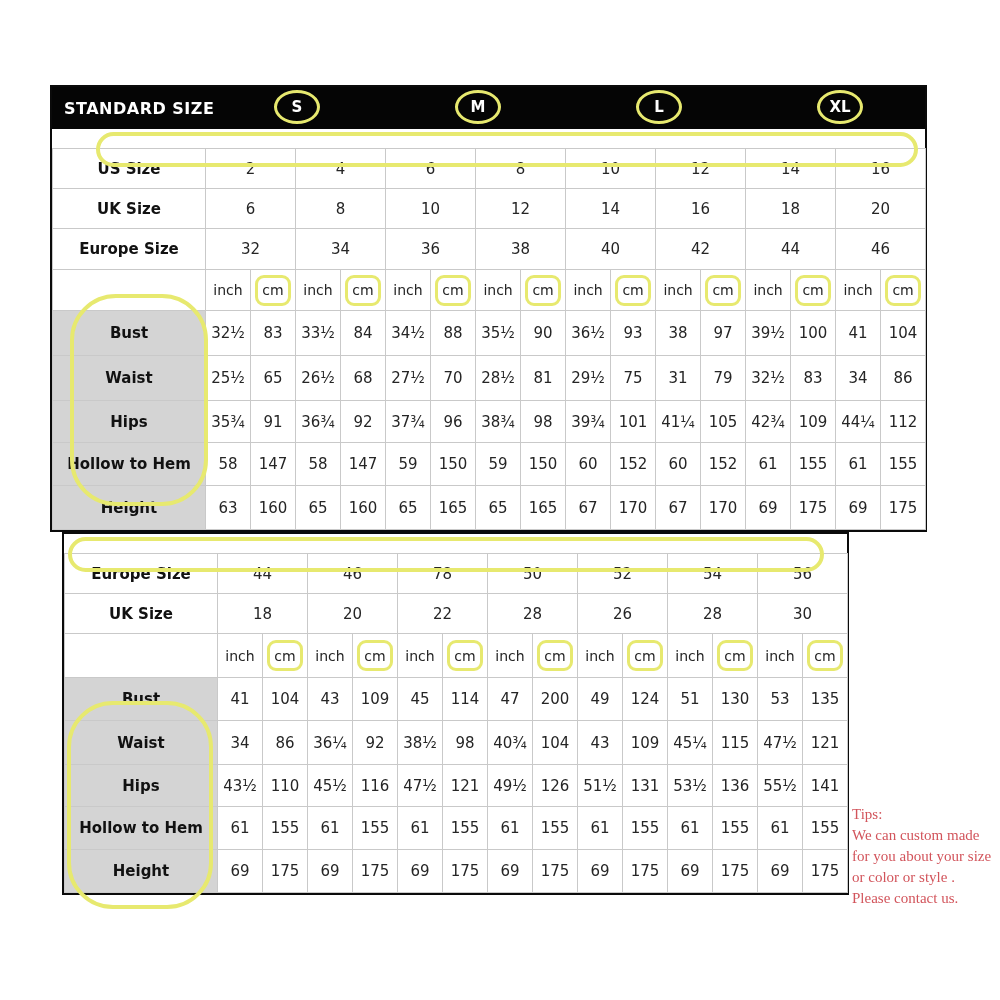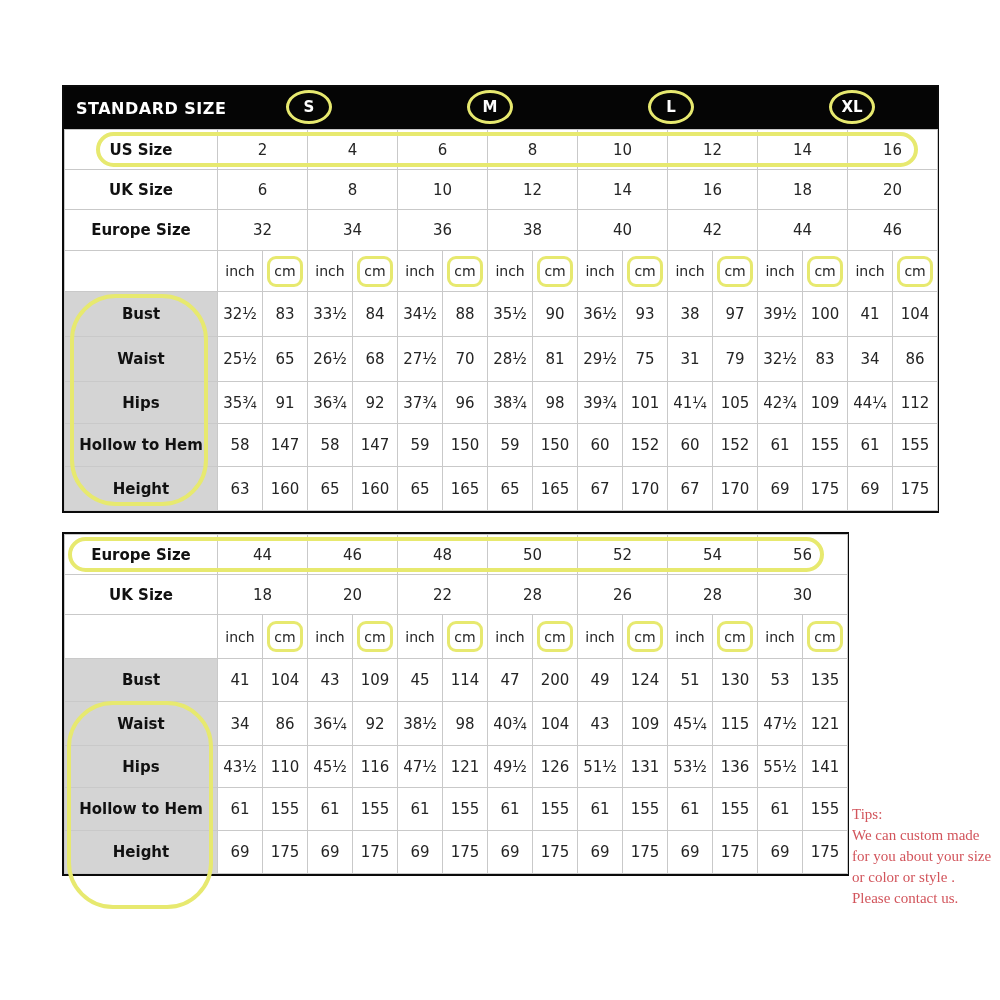--- a/index.html
+++ b/index.html
@@ -5,28 +5,28 @@
   :root{
     --yellow:#e7e96f;
     --grid:#c9c9c9;
     --gray:#d4d4d4;
     --ink:#1c1c1c;
     --tips-red:#d2545b;
   }
   html,body{margin:0;padding:0;width:1000px;height:1000px;background:#ffffff;overflow:hidden;}
   body{font-family:"DejaVu Sans","Liberation Sans",sans-serif;position:relative;color:var(--ink);}
   .table-wrap{position:absolute;border:2px solid #0a0a0a;background:#fff;box-sizing:border-box;}
-  #standard-wrap{left:62px;top:85px;width:877px;}
+  #standard-wrap{left:50px;top:85px;width:877px;}
   #plus-wrap{left:62px;top:532px;width:787px;}
   .black-header{position:relative;height:42px;background:#050505;display:flex;align-items:center;}
   .header-title{color:#fff;font-weight:700;font-size:16px;letter-spacing:0.5px;padding-left:12px;}
   .size-letter{position:absolute;top:3px;width:46px;height:34px;border:3px solid var(--yellow);
     border-radius:50%;color:#fff;font-weight:700;font-size:15px;display:flex;align-items:center;
     justify-content:center;transform:translateX(-50%);box-sizing:border-box;}
-  table{border-collapse:collapse;table-layout:fixed;}
+  table{border-collapse:collapse;table-layout:fixed;margin-top:19px;}
   #standardTable{width:873px;}
   #plusTable{width:783px;}
   td{border:1px solid var(--grid);text-align:center;vertical-align:middle;padding:0;overflow:hidden;}
   td.label{font-weight:700;font-size:15px;color:#111;}
   td.label.gray{background:var(--gray);}
   td.val{font-size:15px;color:#252525;}
   td.unit{font-size:14px;color:#252525;}
   .cm-box{display:inline-flex;align-items:center;justify-content:center;width:36px;height:31px;
     border:3px solid var(--yellow);border-radius:9px;box-sizing:border-box;}
   .overlay{position:absolute;border:4px solid var(--yellow);background:transparent;
@@ -242,21 +242,21 @@
           <col style="width:45px">
           <col style="width:45px">
           <col style="width:45px">
           <col style="width:45px">
         </colgroup>
         <tbody>
           <tr style="height:40px">
             <td class="label">Europe Size</td>
             <td colspan="2" class="val">44</td>
             <td colspan="2" class="val">46</td>
-            <td colspan="2" class="val">48</td>
+            <td colspan="2" class="val">78</td>
             <td colspan="2" class="val">50</td>
             <td colspan="2" class="val">52</td>
             <td colspan="2" class="val">54</td>
             <td colspan="2" class="val">56</td>
           </tr>
           <tr style="height:40px">
             <td class="label">UK Size</td>
             <td colspan="2" class="val">18</td>
             <td colspan="2" class="val">20</td>
             <td colspan="2" class="val">22</td>

